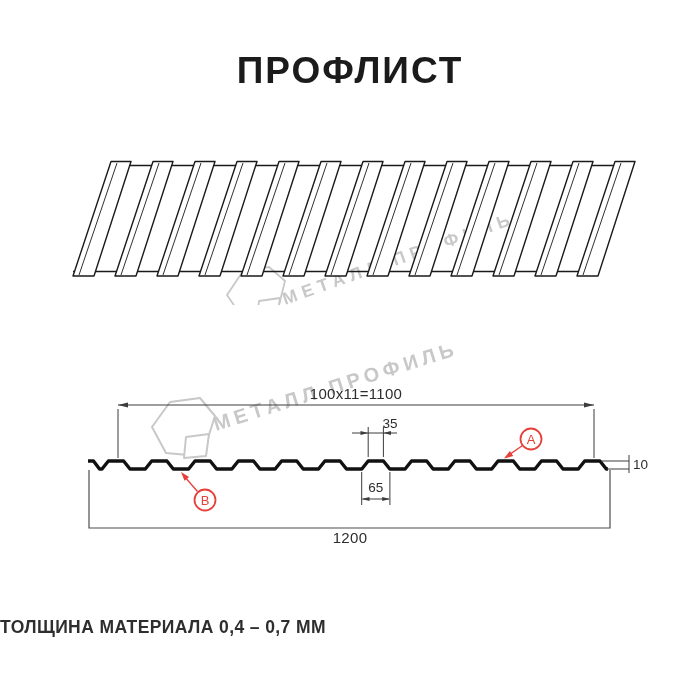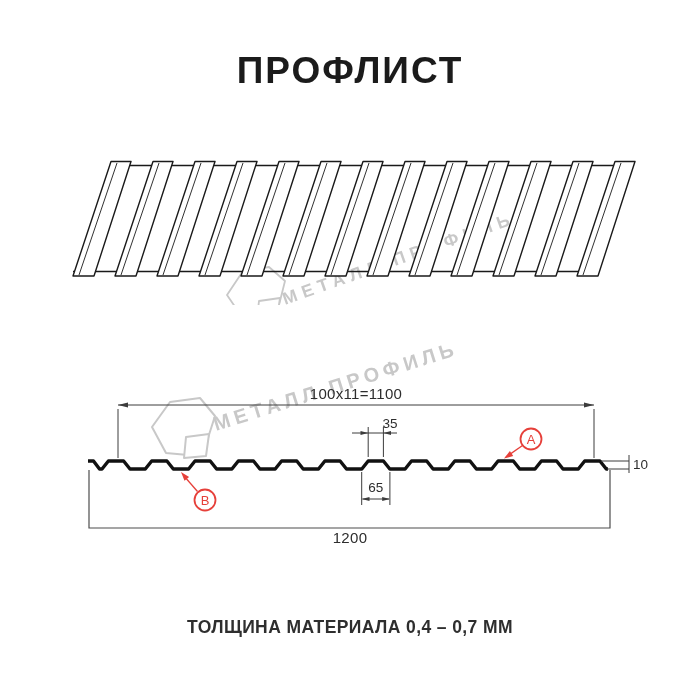--- a/index.html
+++ b/index.html
@@ -2,21 +2,21 @@
 <html><head>
 <meta charset="utf-8">
 <style>
   html,body{margin:0;padding:0;background:#fff;}
   .canvas{position:relative;width:700px;height:700px;background:#ffffff;overflow:hidden;
           font-family:"Liberation Sans", sans-serif;padding-left:41px;}
   .title{position:absolute;top:50px;left:0;width:700px;text-align:center;
          font-size:37px;font-weight:800;letter-spacing:2px;color:#1b1b1b;}
   .subtitle{position:absolute;top:97px;left:0;width:700px;text-align:center;
             font-size:18px;font-weight:600;letter-spacing:1px;color:#2b2b2b;}
-  .footer{position:absolute;top:617px;left:0;width:700px;text-align:center;
+  .footer{position:absolute;top:617px;left:0;width:700px;
           font-size:17.5px;font-weight:600;letter-spacing:0.4px;color:#2e2e2e;}
   svg{position:absolute;left:0;}
   svg text{font-family:"Liberation Sans", sans-serif;}
 </style>
 </head>
 <body>
 
 <div class="canvas">
 
   <div class="title">ПРОФЛИСТ</div>

